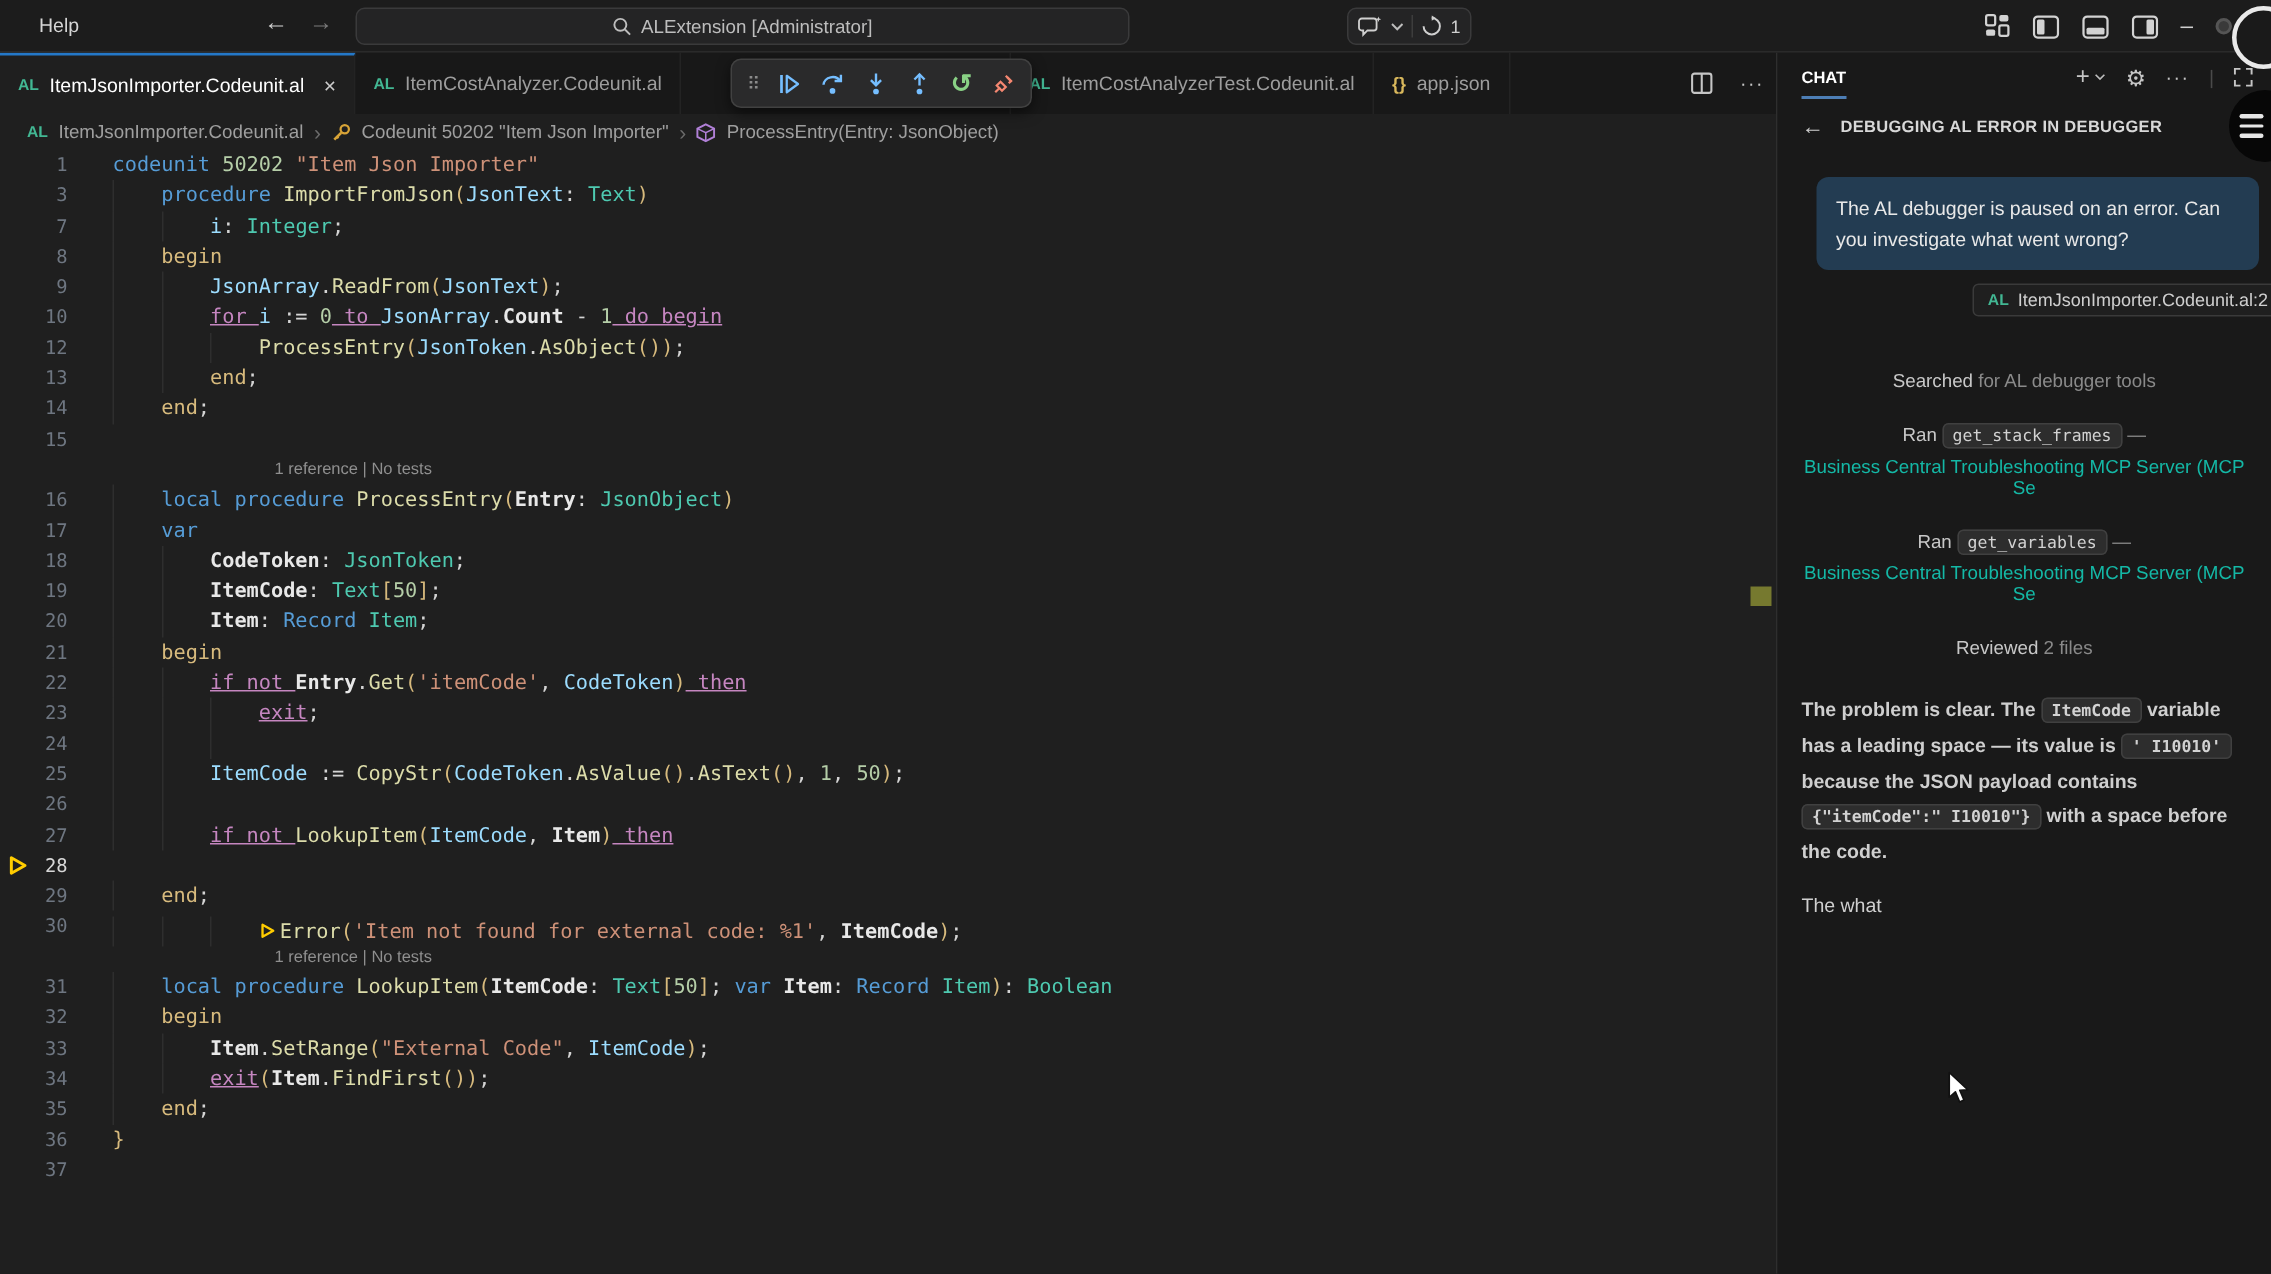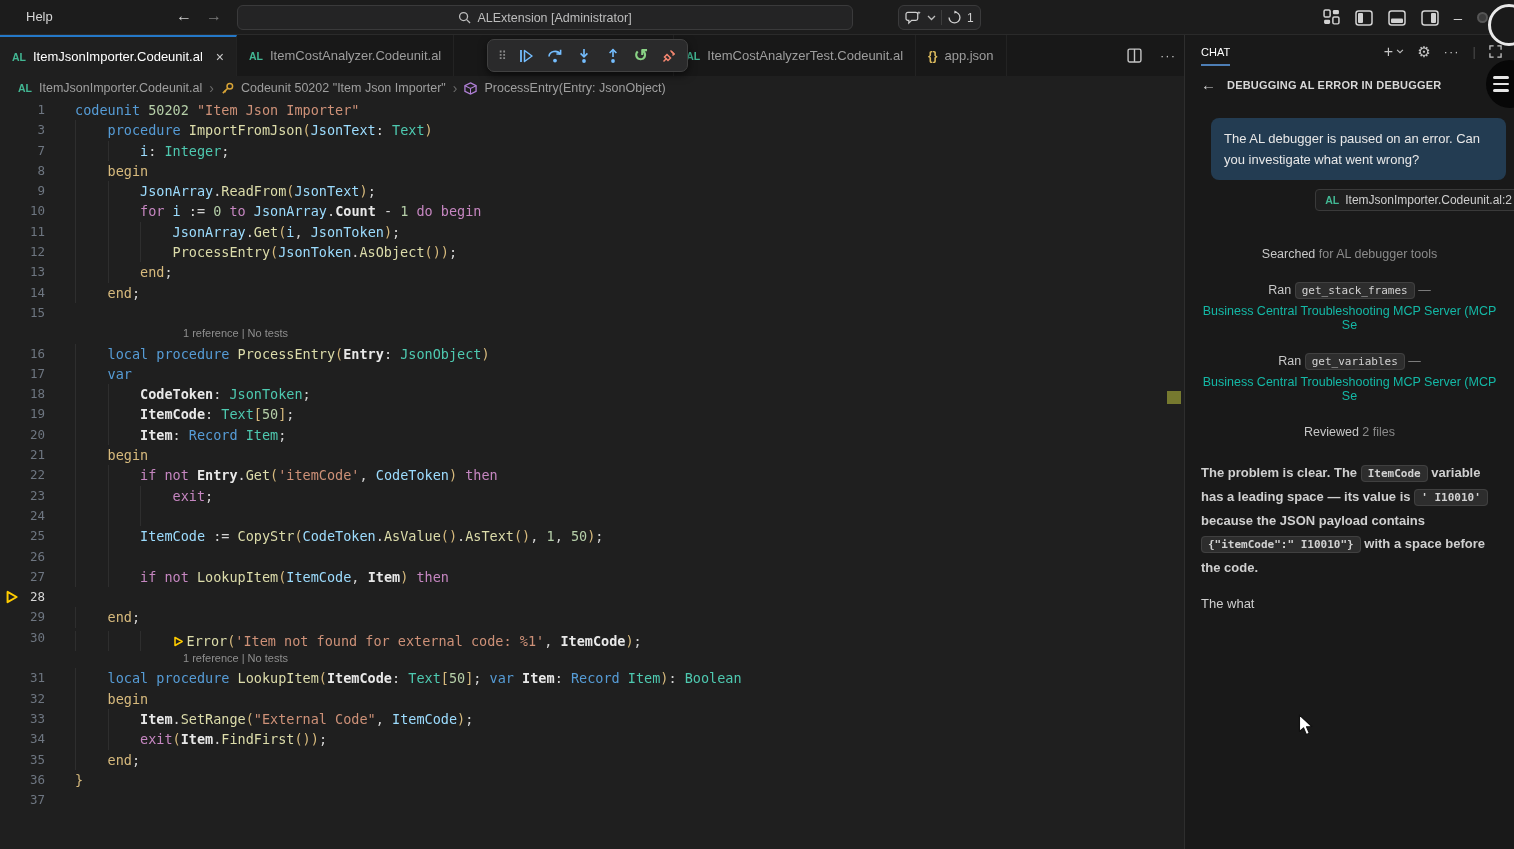--- a/index.html
+++ b/index.html
@@ -6,21 +6,21 @@
   html,body { width:1514px; height:849px; overflow:hidden; background:#1f1f1f;
     font-family:"Liberation Sans", sans-serif; color:#cccccc; }
   svg { display:block; }
 
   
   .titlebar { position:absolute; top:0; left:0; width:1514px; height:35px;
     background:#1c1c1c; border-bottom:1px solid #2a2a2a; z-index:20;padding-left:30px; }
   .menu-item { position:absolute; left:18px; top:8px; font-size:13px; color:#d6d6d6; padding:1px 8px; border-radius:4px; }
   .nav-back { position:absolute; left:176px; top:7px; font-size:16px; color:#cfcfcf; }
   .nav-fwd  { position:absolute; left:206px; top:7px; font-size:16px; color:#7a7a7a; }
-  .searchbox { position:absolute; left:237px; top:5px; width:616px; height:25px;
+  .searchbox { position:absolute; left:237px; top:5px; width:516px; height:25px;
     background:#242425; border:1px solid #3a3a3b; border-radius:6px;
     display:flex; align-items:center; justify-content:center; gap:6px;
     color:#bdbdbd; font-size:12.5px; }
   .tb-copilot { position:absolute; left:898px; top:5px; height:25px; display:flex;
     align-items:center; gap:5px; padding:0 6px; border:1px solid #3a3a3b; border-radius:6px; background:#242425;}
   .tb-sep { width:1px; height:15px; background:#3d3d3d; }
   .loop-badge { font-size:12px; color:#cfcfcf; }
   .tb-right { position:absolute; right:26px; top:0; height:35px; display:flex; align-items:center; gap:15px; }
   .min-glyph { font-size:15px; color:#cfcfcf; }
   .cam-dot { width:11px; height:11px; border-radius:50%; background:#3a3a3a; border:2px solid #555; }
@@ -67,29 +67,29 @@
   .crow { display:flex; height:20.3px; line-height:20.3px; position:relative; }
   .gut { flex:0 0 75px; text-align:right; padding-right:30px; color:#6e7681; font-size:12.5px; position:relative; }
   .crow.hl .gut { color:#d7d7d7; }
   .garrow { position:absolute; left:5px; top:3px; }
   .cont { flex:1 1 auto; min-width:0; white-space:pre; color:#d4d4d4; }
   .crow.hl .cont { background:#55521b;margin-top:44px; }
   .ig { display:inline-block; width:32.5px; height:20.3px; vertical-align:top;
     border-left:1px solid rgba(255,255,255,0.07); }
   .iarrow { display:inline-block; vertical-align:middle; margin:0 3px 2px 0; }
   .lens { padding-left:108px; font-family:"Liberation Sans",sans-serif; font-size:11px; color:#8f8f8f; line-height:20.3px; }
-  .tk-kw{color:#569cd6;} .tk-ct{color:#c586c0;} .tk-ty{color:#4ec9b0;}
+  .tk-kw{color:#569cd6;} .tk-ct{color:#c586c0;text-decoration:underline;} .tk-ty{color:#4ec9b0;}
   .tk-fn{color:#dcdcaa;} .tk-va{color:#9cdcfe;} .tk-nu{color:#b5cea8;}
   .tk-st{color:#ce9178;} .tk-pl{color:#d4d4d4;} .tk-gd{color:#d7ba7d;}
   .tk-dc{color:#e8e8e8;font-weight:bold;}
   .ruler-mark { position:absolute; right:3px; top:291px; width:14px; height:13px; background:#76792f; }
 
   
   .chat-header { height:33px; display:flex; align-items:center; padding:0 12px 0 16px; }
-  .chat-tab { font-size:11px; font-weight:normal; color:#ffffff; padding:9px 0 6px 0; border-bottom:2px solid #4d7eb5; }
+  .chat-tab { font-size:11px; font-weight:bold; color:#ffffff; padding:9px 0 6px 0; border-bottom:2px solid #4d7eb5; }
   .chat-actions { margin-left:auto; display:flex; align-items:center; gap:13px; color:#c5c5c5; }
   .plus-glyph { font-size:16px; color:#c5c5c5; }
   .gear-glyph { font-size:15px; color:#c5c5c5; }
   .more-glyph { font-size:13px; letter-spacing:1px; color:#c5c5c5; }
   .pipe-glyph { color:#4a4a4a; font-size:13px; }
   .session-row { display:flex; align-items:center; gap:11px; padding:8px 12px 0 16px; }
   .sess-back { font-size:15px; color:#cfcfcf; }
   .sess-title { font-size:11px; font-weight:bold; color:#d8d8d8; letter-spacing:.2px; }
   .bubble { margin:25px 8px 0 26px; background:#233c52; border-radius:8px;
     padding:10px 13px; font-size:13px; line-height:21px; color:#e8e8e8; }
@@ -308,24 +308,20 @@
         </div>
         <div class="crow">
           <span class="gut">9</span>
           <span class="cont"><span class="ig"></span><span class="ig"></span><span class="tk-va">JsonArray</span><span class="tk-pl">.</span><span class="tk-fn">ReadFrom</span><span class="tk-gd">(</span><span class="tk-va">JsonText</span><span class="tk-gd">)</span><span class="tk-pl">;</span></span>
         </div>
         <div class="crow">
           <span class="gut">10</span>
           <span class="cont"><span class="ig"></span><span class="ig"></span><span class="tk-ct">for </span><span class="tk-va">i</span><span class="tk-pl"> := </span><span class="tk-nu">0</span><span class="tk-ct"> to </span><span class="tk-va">JsonArray</span><span class="tk-pl">.</span><span class="tk-dc">Count</span><span class="tk-pl"> - </span><span class="tk-nu">1</span><span class="tk-ct"> do begin</span></span>
         </div>
         <div class="crow">
-          <span class="gut">11</span>
-          <span class="cont"><span class="ig"></span><span class="ig"></span><span class="ig"></span><span class="tk-va">JsonArray</span><span class="tk-pl">.</span><span class="tk-fn">Get</span><span class="tk-gd">(</span><span class="tk-va">i</span><span class="tk-pl">, </span><span class="tk-va">JsonToken</span><span class="tk-gd">)</span><span class="tk-pl">;</span></span>
-        </div>
-        <div class="crow">
           <span class="gut">12</span>
           <span class="cont"><span class="ig"></span><span class="ig"></span><span class="ig"></span><span class="tk-fn">ProcessEntry</span><span class="tk-gd">(</span><span class="tk-va">JsonToken</span><span class="tk-pl">.</span><span class="tk-fn">AsObject</span><span class="tk-gd">()</span><span class="tk-gd">)</span><span class="tk-pl">;</span></span>
         </div>
         <div class="crow">
           <span class="gut">13</span>
           <span class="cont"><span class="ig"></span><span class="ig"></span><span class="tk-gd">end</span><span class="tk-pl">;</span></span>
         </div>
         <div class="crow">
           <span class="gut">14</span>
           <span class="cont"><span class="ig"></span><span class="tk-gd">end</span><span class="tk-pl">;</span></span>

